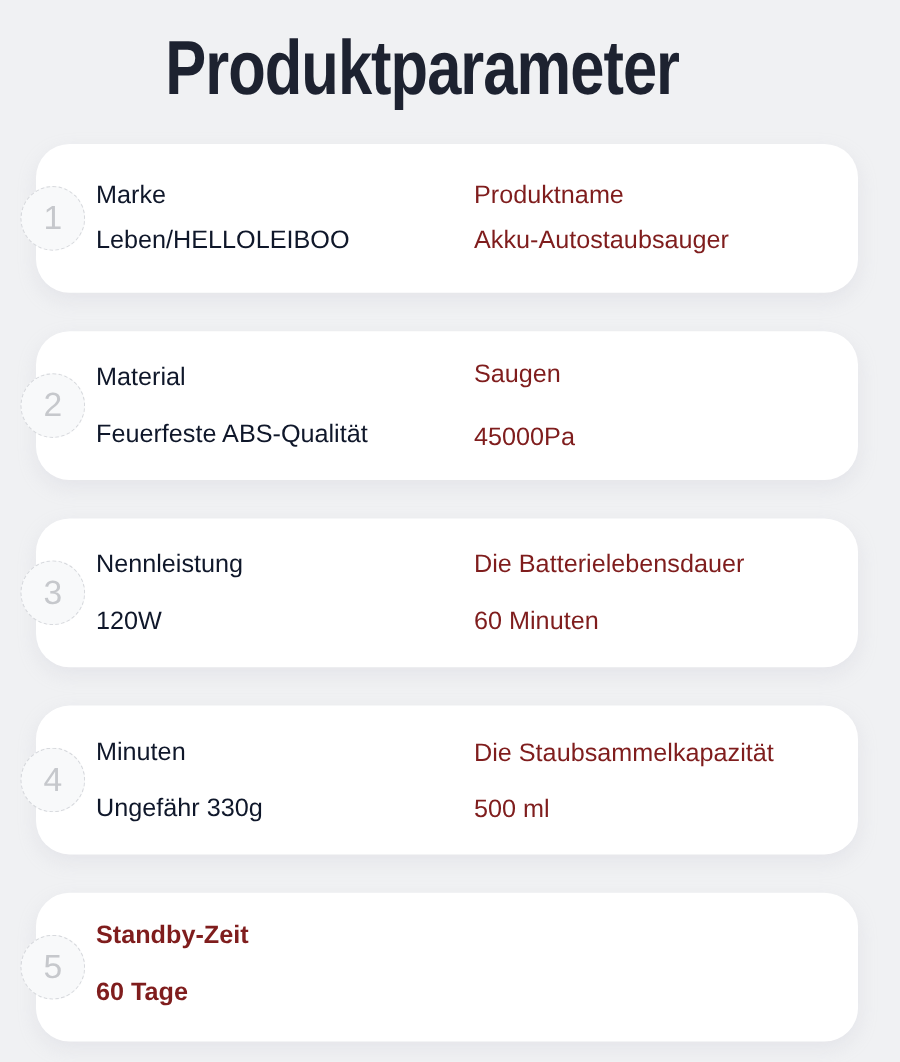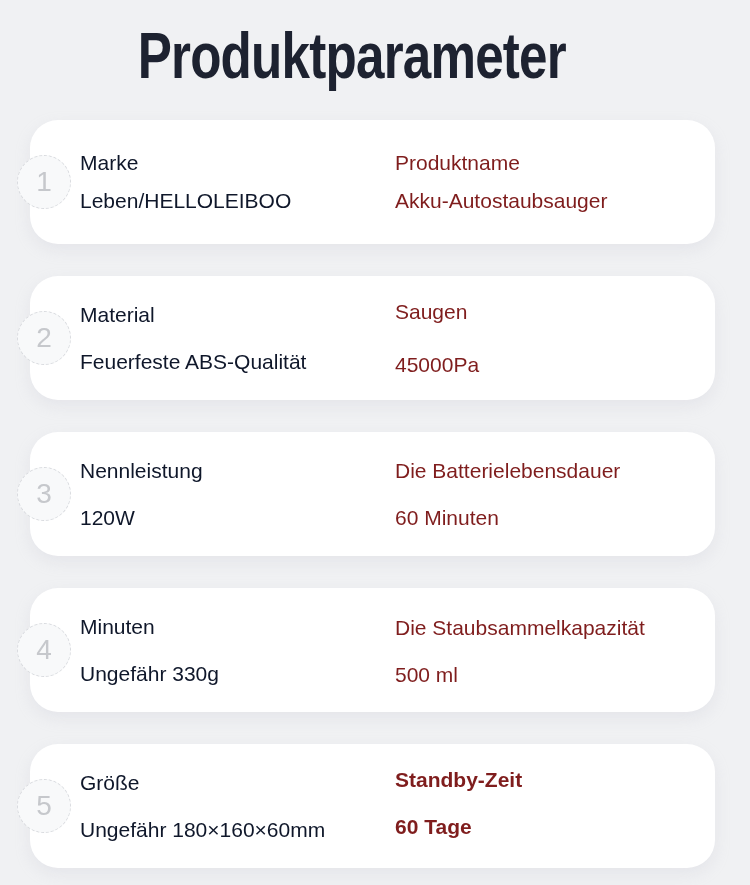--- a/index.html
+++ b/index.html
@@ -166,24 +166,20 @@
       <div class="cell cell-right">
         <div class="label">Die Staubsammelkapazität</div>
         <div class="value">500 ml</div>
       </div>
     </section>
 
     <section class="card card-5">
       <div class="num-circle">
         <span class="num">5</span>
       </div>
-      <div class="cell cell-left">
-        <div class="label">Größe</div>
-        <div class="value">Ungefähr 180×160×60mm</div>
-      </div>
       <div class="cell cell-right">
         <div class="label">Standby-Zeit</div>
         <div class="value">60 Tage</div>
       </div>
     </section>
 
   </div>
 </div>
 
 </body></html>

